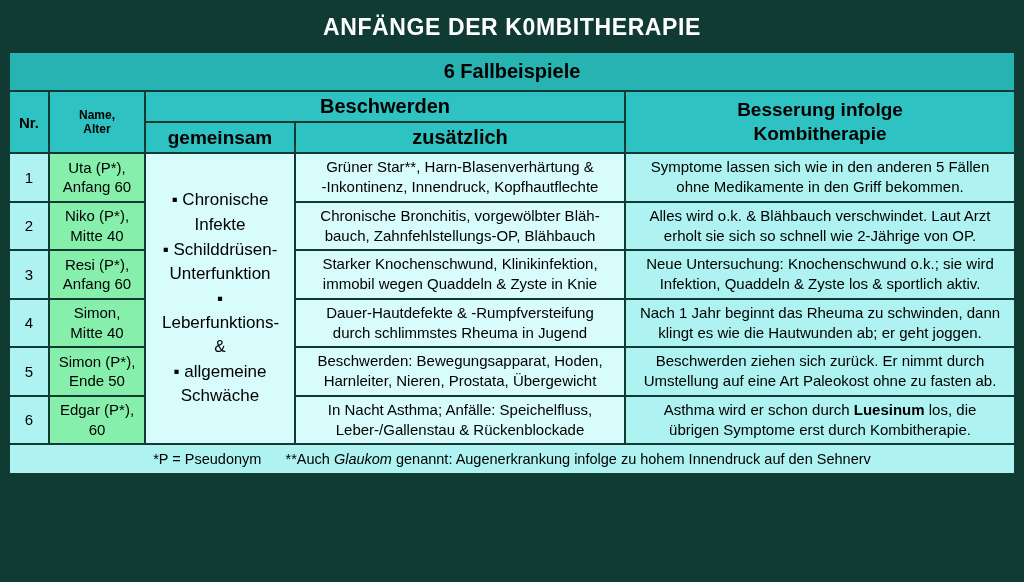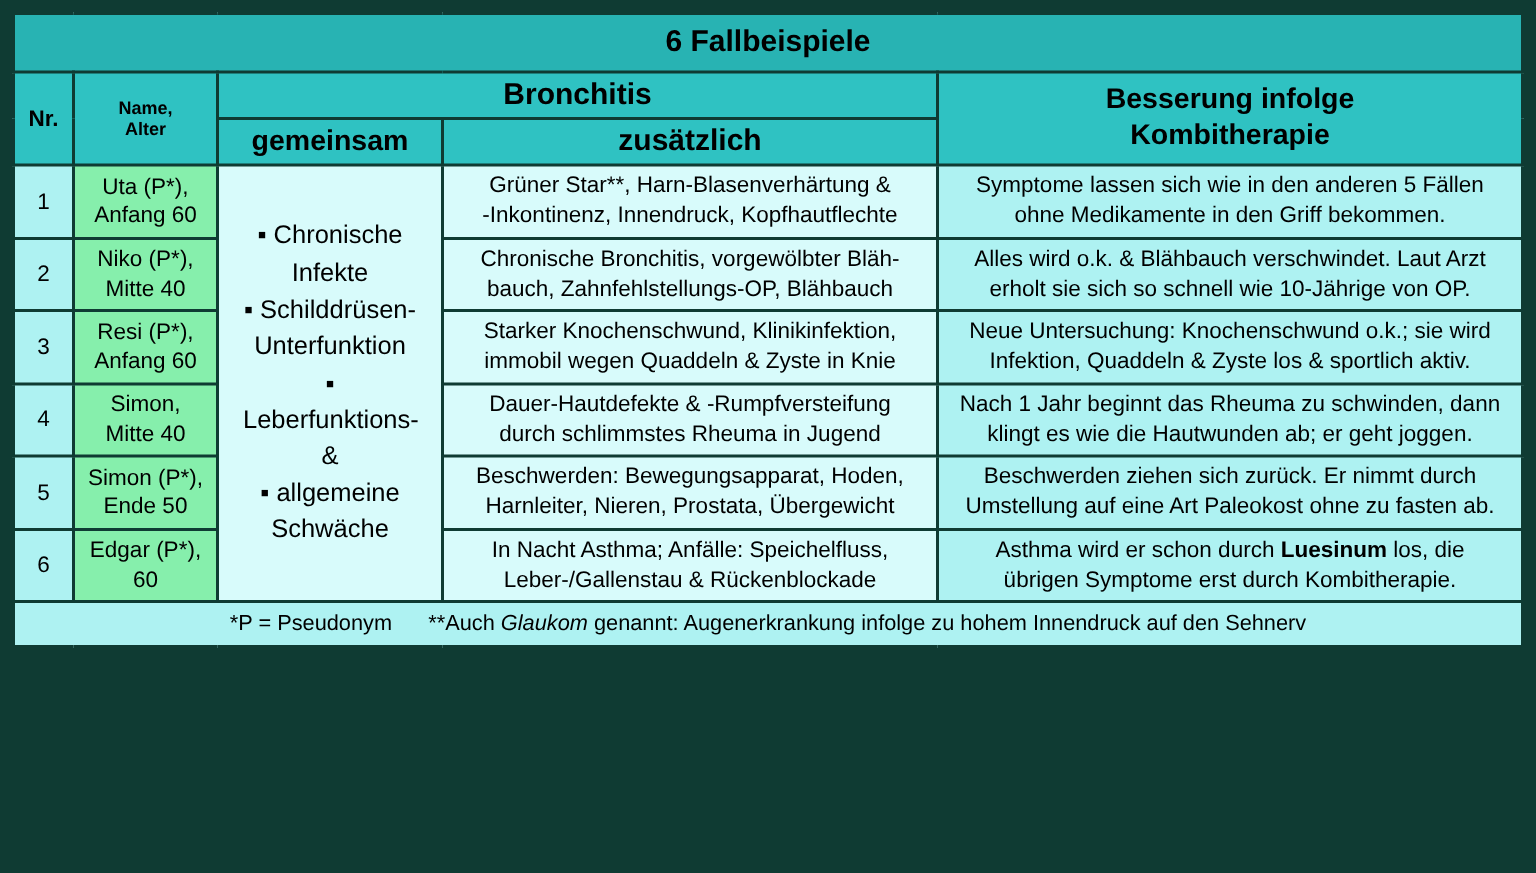--- a/index.html
+++ b/index.html
@@ -75,41 +75,42 @@
     text-align:center;
   }
   .footer .it{font-style:italic;}
   b.inline{font-weight:bold;}
 </style>
 </head>
 <body>
 
 <div class="page">
 
+  <div class="title-bar">ANFÄNGE DER K0MBITHERAPIE</div>
 
   <table>
     <colgroup>
       <col style="width:40px">
       <col style="width:96px">
       <col style="width:150px">
       <col style="width:330px">
       <col>
     </colgroup>
     <tbody>
       <tr>
         <td class="subtitle-cell" colspan="5">6 Fallbeispiele</td>
       </tr>
 
       <tr>
         <td class="hdr hdr-nr" rowspan="2">Nr.</td>
         <td class="hdr hdr-name" rowspan="2">
           <div>Name,</div>
           <div>Alter</div>
         </td>
-        <td class="hdr hdr-besch" colspan="2">Bronchitis</td>
+        <td class="hdr hdr-besch" colspan="2">Beschwerden</td>
         <td class="hdr hdr-bess" rowspan="2">
           <div>Besserung infolge</div>
           <div>Kombitherapie</div>
         </td>
       </tr>
 
       <tr>
         <td class="hdr hdr-gem">gemeinsam</td>
         <td class="hdr hdr-zus">zusätzlich</td>
       </tr>
@@ -143,21 +144,21 @@
         <td class="cell-name">
           <div>Niko (P*),</div>
           <div>Mitte 40</div>
         </td>
         <td class="cell-add">
           <div>Chronische Bronchitis, vorgewölbter Bläh-</div>
           <div>bauch, Zahnfehlstellungs-OP, Blähbauch</div>
         </td>
         <td class="cell-imp">
           <div>Alles wird o.k. &amp; Blähbauch verschwindet. Laut Arzt</div>
-          <div>erholt sie sich so schnell wie 10-Jährige von OP.</div>
+          <div>erholt sie sich so schnell wie 2-Jährige von OP.</div>
         </td>
       </tr>
 
       <tr>
         <td class="cell-nr">3</td>
         <td class="cell-name">
           <div>Resi (P*),</div>
           <div>Anfang 60</div>
         </td>
         <td class="cell-add">

